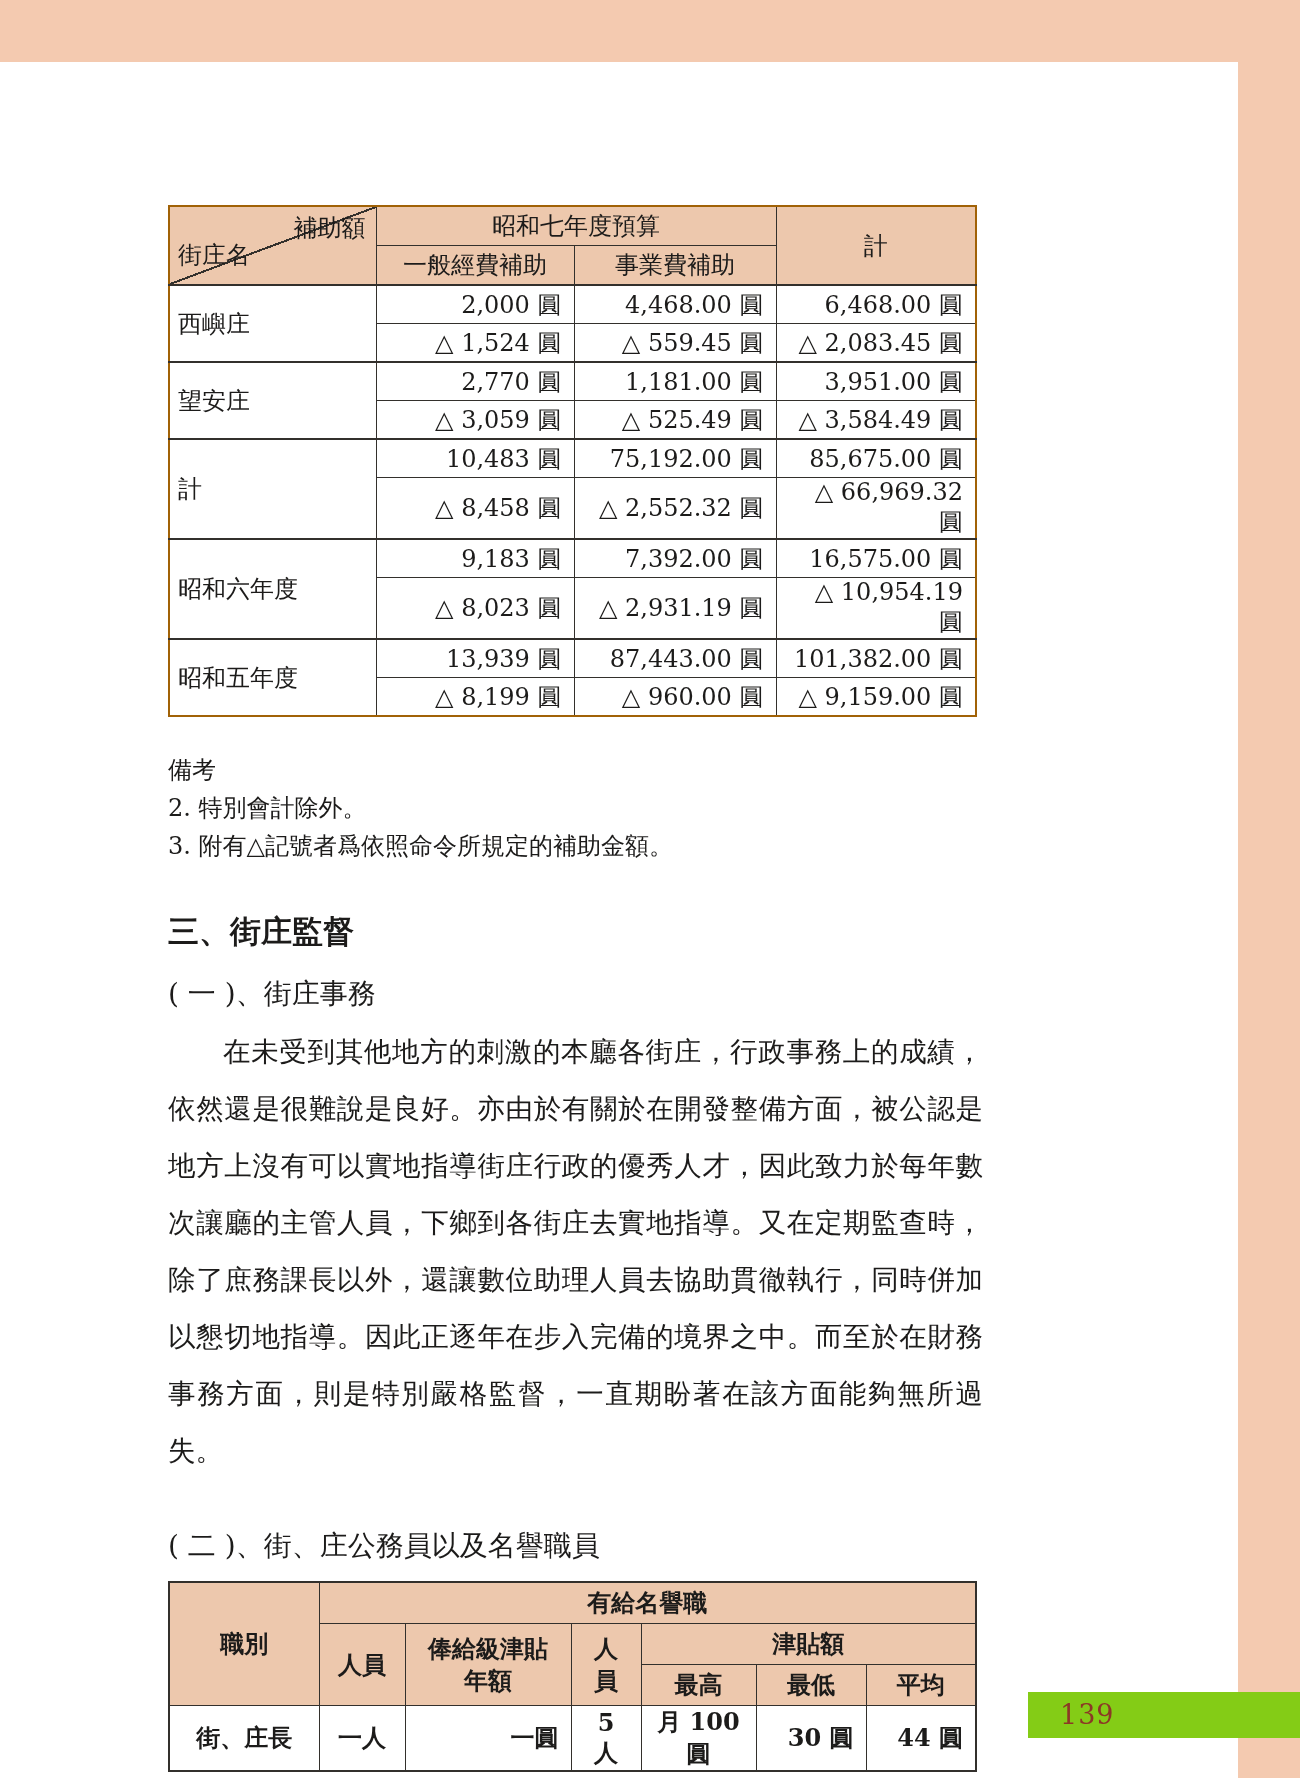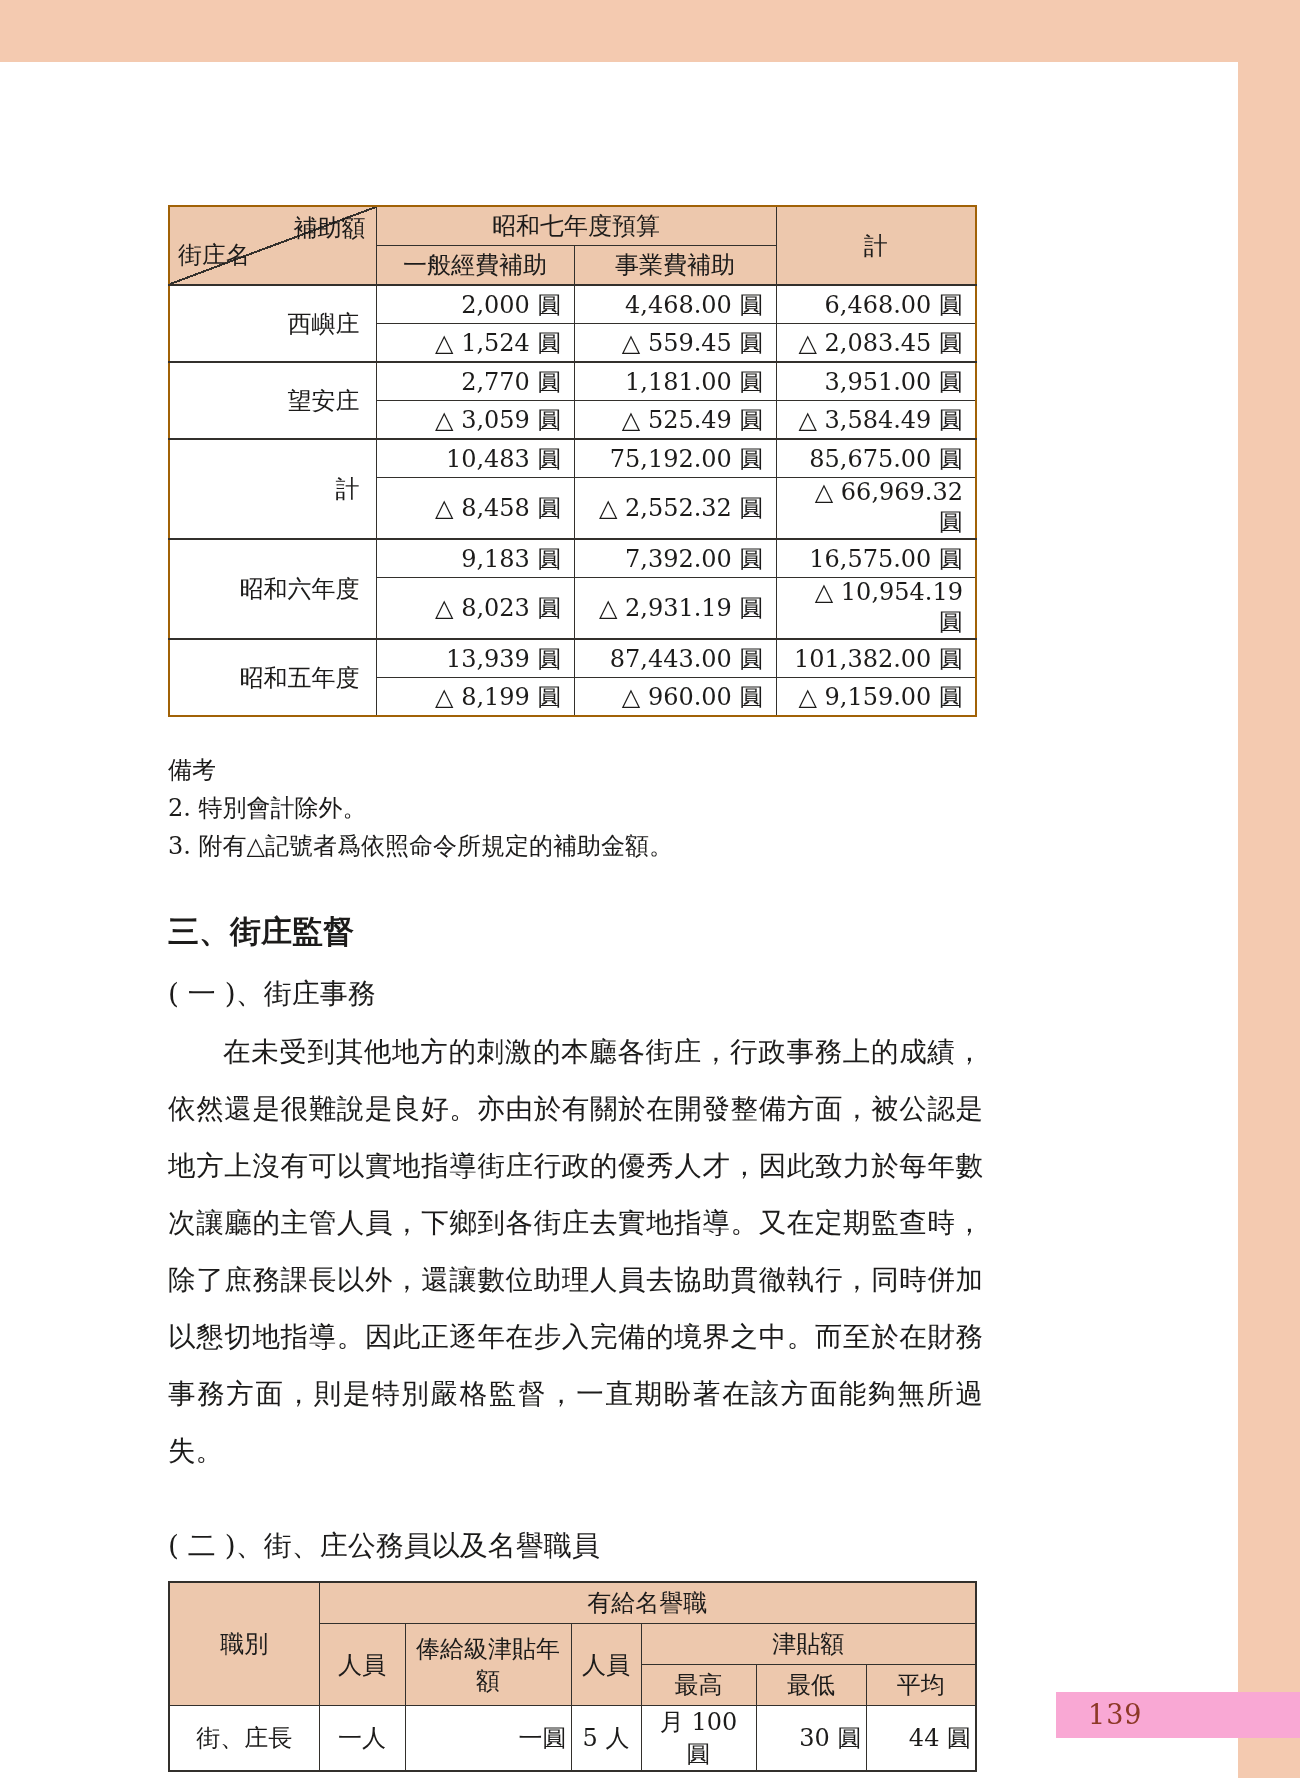--- a/index.html
+++ b/index.html
@@ -1,51 +1,51 @@
 <!DOCTYPE html>
 <html><head>
 <meta charset="utf-8">
 <style>
   html,body{margin:0;padding:0;background:#ffffff;}
   .page{position:relative;width:1300px;height:1778px;background:#ffffff;overflow:hidden;
         font-family:"DejaVu Serif","Liberation Serif",serif;color:#1c1b1a;}
   .strip-top{position:absolute;left:0;top:0;width:1300px;height:62px;background:#f4cab0;}
   .strip-right{position:absolute;right:0;top:0;width:62px;height:1778px;background:#f4cab0;}
-  .pagenum-tab{position:absolute;right:0;bottom:40px;width:244px;height:46px;background:#f9a8d4;}
+  .pagenum-tab{position:absolute;right:0;bottom:40px;width:272px;height:46px;background:#84cc16;}
   .pagenum-tab span{display:block;padding-left:32px;line-height:46px;font-size:27px;
         color:#8c3826;letter-spacing:1px;}
   .content{position:absolute;left:168px;top:205px;width:815px;}
 
   table{border-collapse:collapse;table-layout:fixed;width:807px;}
   td{border:1px solid #33302c;font-size:24px;overflow:hidden;}
   .t1{border:2px solid #a16207;}
   .t2{border:2px solid #33302c;}
   .hd{background:#edc8ad;text-align:center;}
   .t1 .hd{height:38px;}
   .t1 td{height:37px;padding:0 12px;}
   .t1 .num{text-align:right;}
-  .t1 .lbl{text-align:right;padding:16px;}
+  .t1 .lbl{text-align:left;padding:8px;}
   .t1 tr.grp td{border-top:2px solid #33302c;}
   .diag{position:relative;padding:0;
         background:linear-gradient(to bottom right,
           rgba(0,0,0,0) calc(50% - 1px), #33302c calc(50% - 1px),
           #33302c calc(50% + 1px), rgba(0,0,0,0) calc(50% + 1px)), #edc8ad;}
   .diag .tr{position:absolute;top:5px;right:10px;font-size:24px;}
   .diag .bl{position:absolute;bottom:13px;left:8px;font-size:24px;}
 
   .notes{margin-top:34px;font-size:24px;line-height:38px;}
   .notes div{margin:0;}
   .sec-heading{margin:46px 0 17px 0;font-family:Liberation Sans, sans-serif;
         font-weight:700;font-size:31px;}
   .sub-heading{margin-top:22px;font-size:28px;}
   .body-par{margin:10px 0 0 0;font-size:27.5px;line-height:57px;text-align:justify;
         text-indent:2em;}
   .sub2{margin-top:48px;}
   .t2{margin-top:16px;}
-  .t2 td{height:40px;padding:0 4px;text-align:center;}
+  .t2 td{height:40px;padding:0 12px;text-align:center;font-weight:bold;}
   .t2 td.num{text-align:right;}
   .t2 tr.data td{height:44px;}
 </style>
 </head>
 <body>
 
 <div class="page">
   <div class="strip-top"></div>
   <div class="strip-right"></div>
 

